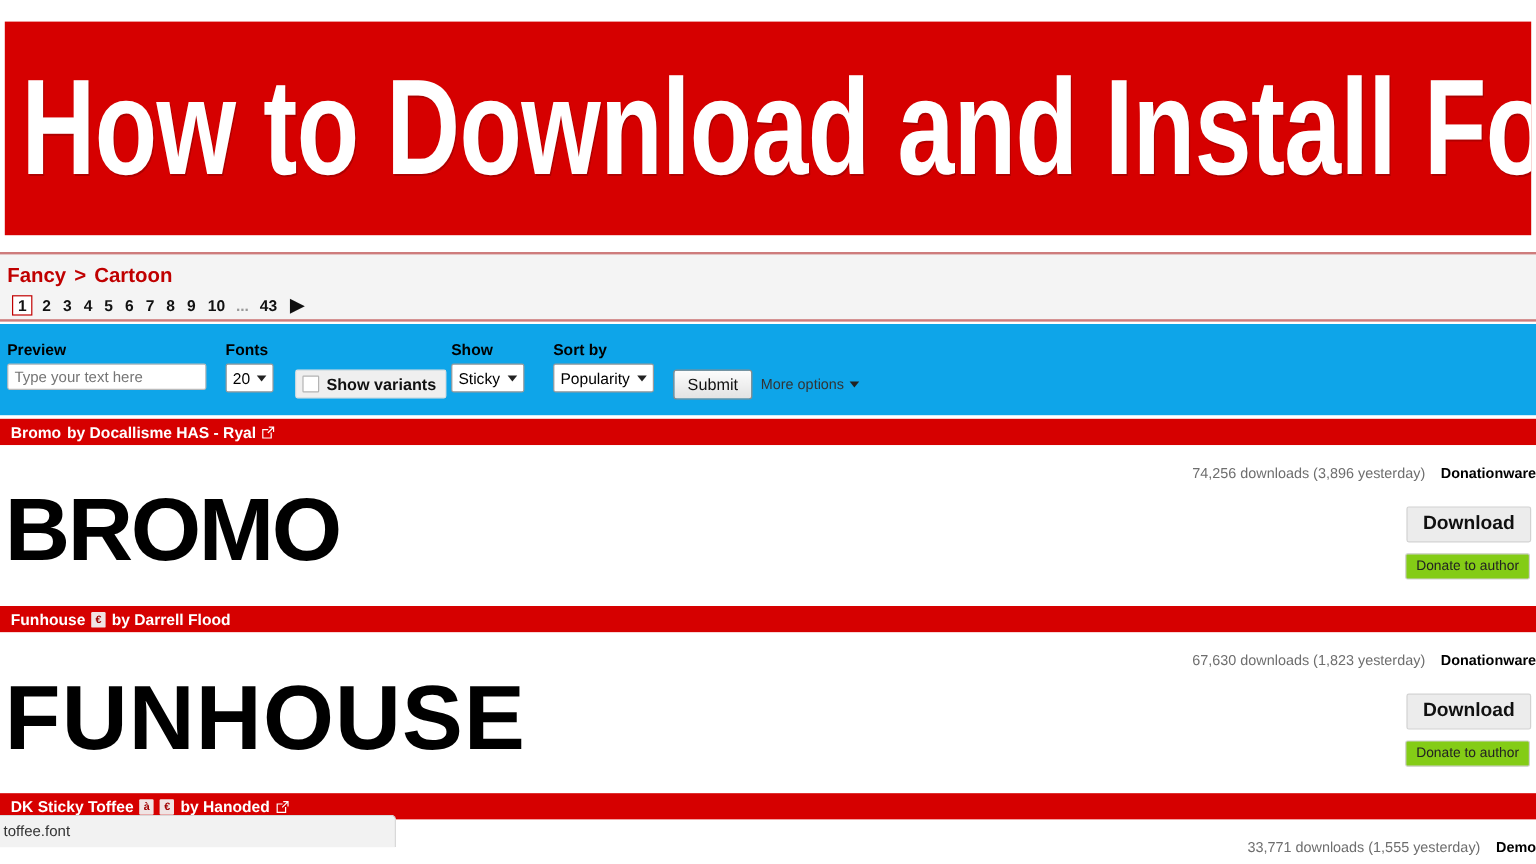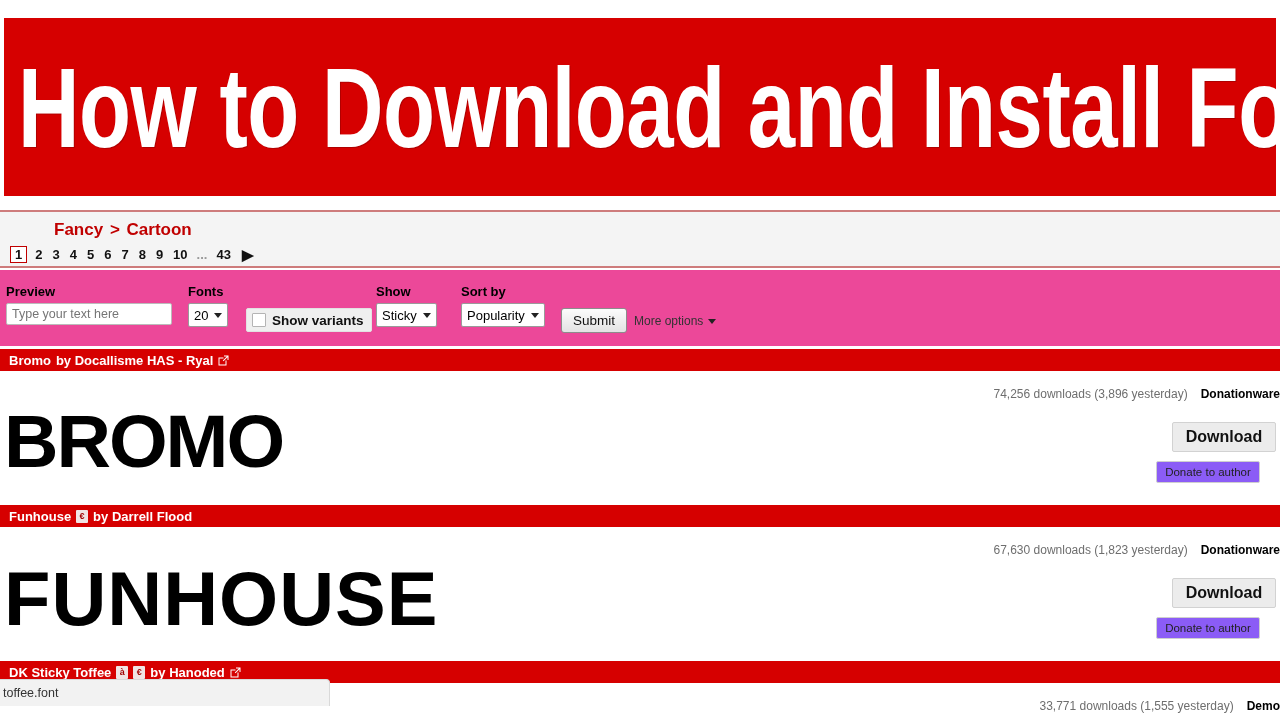--- a/index.html
+++ b/index.html
@@ -60,21 +60,20 @@
     border-bottom: 2px solid #CE7C7C;
     box-sizing: border-box;
   }
   .breadcrumb {
     position: absolute;
     left: 6px; top: 8px;
     font-size: 17px;
     font-weight: bold;
     color: #C00000;
     white-space: nowrap;
-    margin-left: 48px;
   }
   .breadcrumb .sep { color: #C00000; margin: 0 2px; }
   .pager {
     position: absolute;
     left: 10px; top: 34px;
     font-size: 13px;
     font-weight: bold;
     color: #111;
     white-space: nowrap;
     display: flex;
@@ -100,21 +99,21 @@
     color: #111;
     line-height: 1;
   }
 
   
   .toolbar {
     position: absolute;
     left: 0; top: 270px;
     width: 1280px;
     height: 76px;
-    background: #ec4899;
+    background: #0ea5e9;
   }
   .tb-group { position: absolute; }
   .tb-label {
     font-size: 13px;
     font-weight: bold;
     color: #000;
     margin-bottom: 4px;
     display: block;
   }
   .txtinput {
@@ -271,25 +270,25 @@
     border-radius: 2px;
     display: flex;
     align-items: center;
     justify-content: center;
     font-size: 16px;
     font-weight: bold;
     color: #111;
   }
   .donate-btn {
     position: absolute;
-    right: 20px;
+    right: 5px;
     width: 104px;
     height: 22px;
     box-sizing: border-box;
-    background: #8b5cf6;
+    background: #84cc16;
     border: 1px solid #CFCFCF;
     border-radius: 2px;
     display: flex;
     align-items: center;
     justify-content: center;
     font-size: 11.5px;
     color: #222;
   }
 
   

